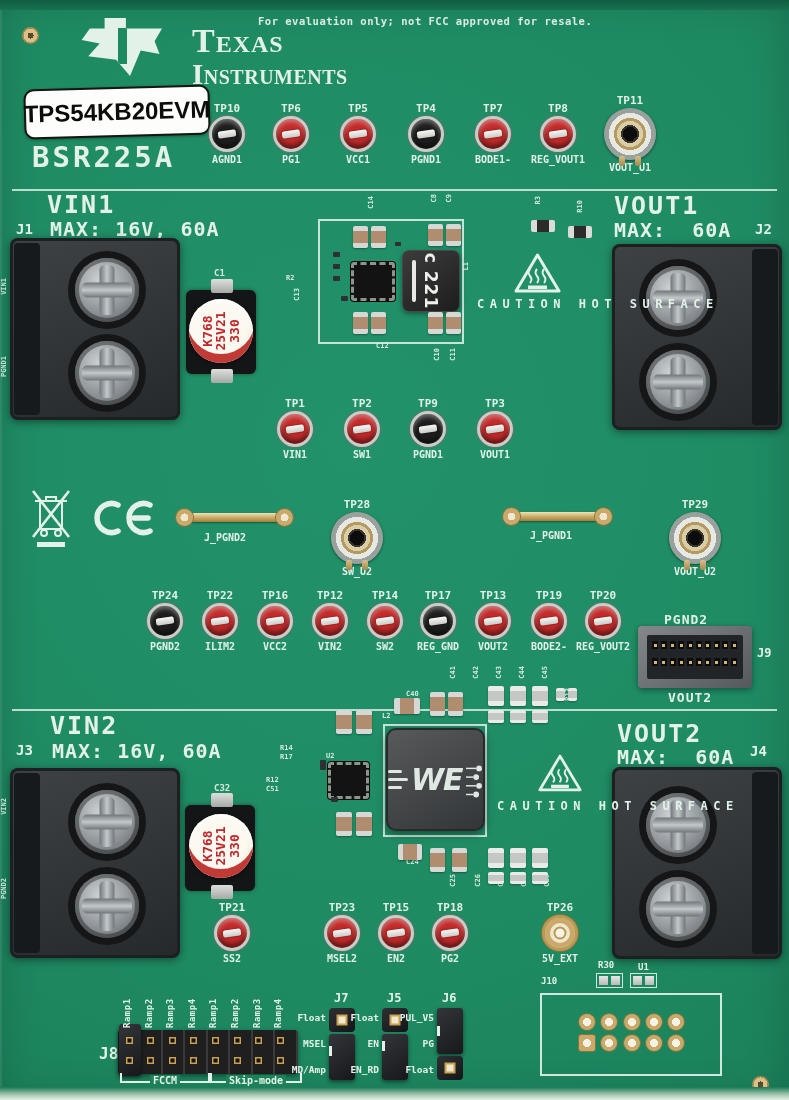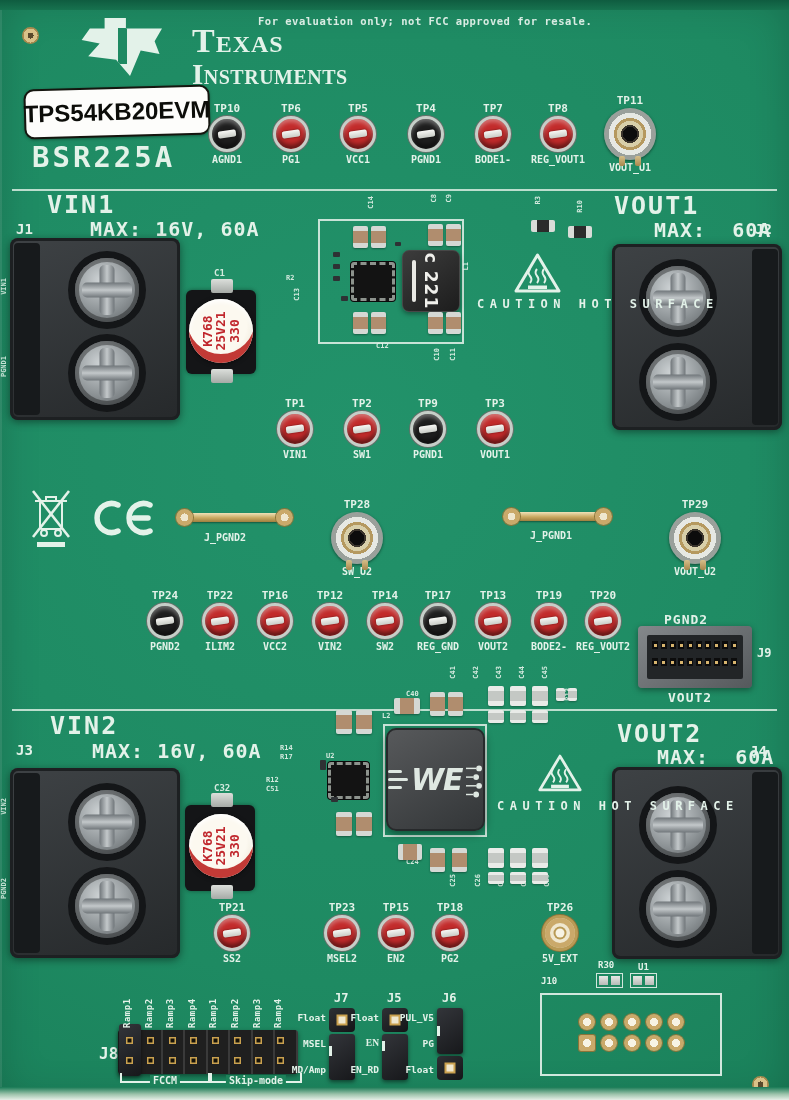--- a/index.html
+++ b/index.html
@@ -25,21 +25,21 @@
   .ti-line1{font-size:34px;letter-spacing:1px;}
   .ti-line2{font-size:29px;letter-spacing:.5px;margin-top:2px;}
   .ti-bug{position:absolute;left:80px;top:18px;width:82px;height:58px;background:var(--silk);
     clip-path:polygon(30% 0,56% 0,56% 18%,100% 18%,91% 40%,97% 62%,74% 56%,61% 100%,44% 72%,10% 66%,24% 44%,2% 38%,12% 18%,30% 18%);}
   .ti-i{position:absolute;left:38px;top:10px;width:9px;height:36px;background:var(--green);}
   .sticker{position:absolute;left:24px;top:87px;width:182px;height:46px;background:#fdfdfb;border:2px solid #15160f;
     border-radius:10px;transform:rotate(-1.6deg);display:flex;align-items:center;justify-content:center;
     font-family:"Liberation Sans",sans-serif;font-weight:bold;font-size:24px;color:#0c0d09;box-shadow:0 1px 3px rgba(0,0,0,.35);}
   .rev{position:absolute;left:32px;top:140px;font:bold 29px "DejaVu Sans Mono",monospace;letter-spacing:3px;}
   .sec-title{position:absolute;font:bold 25px "DejaVu Sans Mono",monospace;letter-spacing:2px;white-space:pre;}
-  .sec-spec{position:absolute;font:bold 20px "DejaVu Sans Mono",monospace;letter-spacing:1px;white-space:pre;margin-left:40px;}
+  .sec-spec{position:absolute;font:bold 20px "DejaVu Sans Mono",monospace;letter-spacing:1px;white-space:pre;}
   .jref{position:absolute;font:bold 14px "DejaVu Sans Mono",monospace;}
   .caution-text{position:absolute;font:bold 12px "DejaVu Sans Mono",monospace;letter-spacing:5.5px;white-space:nowrap;}
 
   
   .tp{position:absolute;width:80px;text-align:center;}
   .tp-ref{font:bold 11px "DejaVu Sans Mono",monospace;height:13px;}
   .tp-body{position:relative;width:30px;height:30px;margin:1px auto 0;border-radius:50%;
     border:3px solid var(--metal);box-shadow:0 0 0 1px #66716b, inset 0 3px 4px rgba(255,255,255,.35), inset 0 -4px 5px rgba(0,0,0,.5);
     background:var(--red);}
   .tp.black .tp-body{background:var(--blk);}
@@ -634,21 +634,21 @@
     <div class="shunt" style="left: 329px; top: 1034px; width: 26px; height: 46px;"></div>
     <div class="jmp-label" style="left: 234px; top: 1012px;">Float</div>
     <div class="jmp-label" style="left: 234px; top: 1038px;">MSEL</div>
     <div class="jmp-label" style="left: 234px; top: 1064px;">MD/Amp</div>
     <div class="jmp-ref" style="left: 387px; top: 991px;">J5</div>
     <div class="jmp-pin" style="left: 382px; top: 1008px;">
       <i></i>
     </div>
     <div class="shunt" style="left: 382px; top: 1034px; width: 26px; height: 46px;"></div>
     <div class="jmp-label" style="left: 287px; top: 1012px;">Float</div>
-    <div class="jmp-label" style="left: 287px; top: 1038px; font-family: Liberation Serif, serif;">EN</div>
+    <div class="jmp-label" style="left: 287px; top: 1038px;">EN</div>
     <div class="jmp-label" style="left: 287px; top: 1064px;">EN_RD</div>
     <div class="jmp-ref" style="left: 442px; top: 991px;">J6</div>
     <div class="shunt" style="left: 437px; top: 1008px; width: 26px; height: 46px;"></div>
     <div class="jmp-pin" style="left: 437px; top: 1056px;">
       <i></i>
     </div>
     <div class="jmp-label" style="left: 342px; top: 1012px;">PUL_V5</div>
     <div class="jmp-label" style="left: 342px; top: 1038px;">PG</div>
     <div class="jmp-label" style="left: 342px; top: 1064px;">Float</div>
     <div class="tick" style="left: 329px; top: 1046px;"></div>

